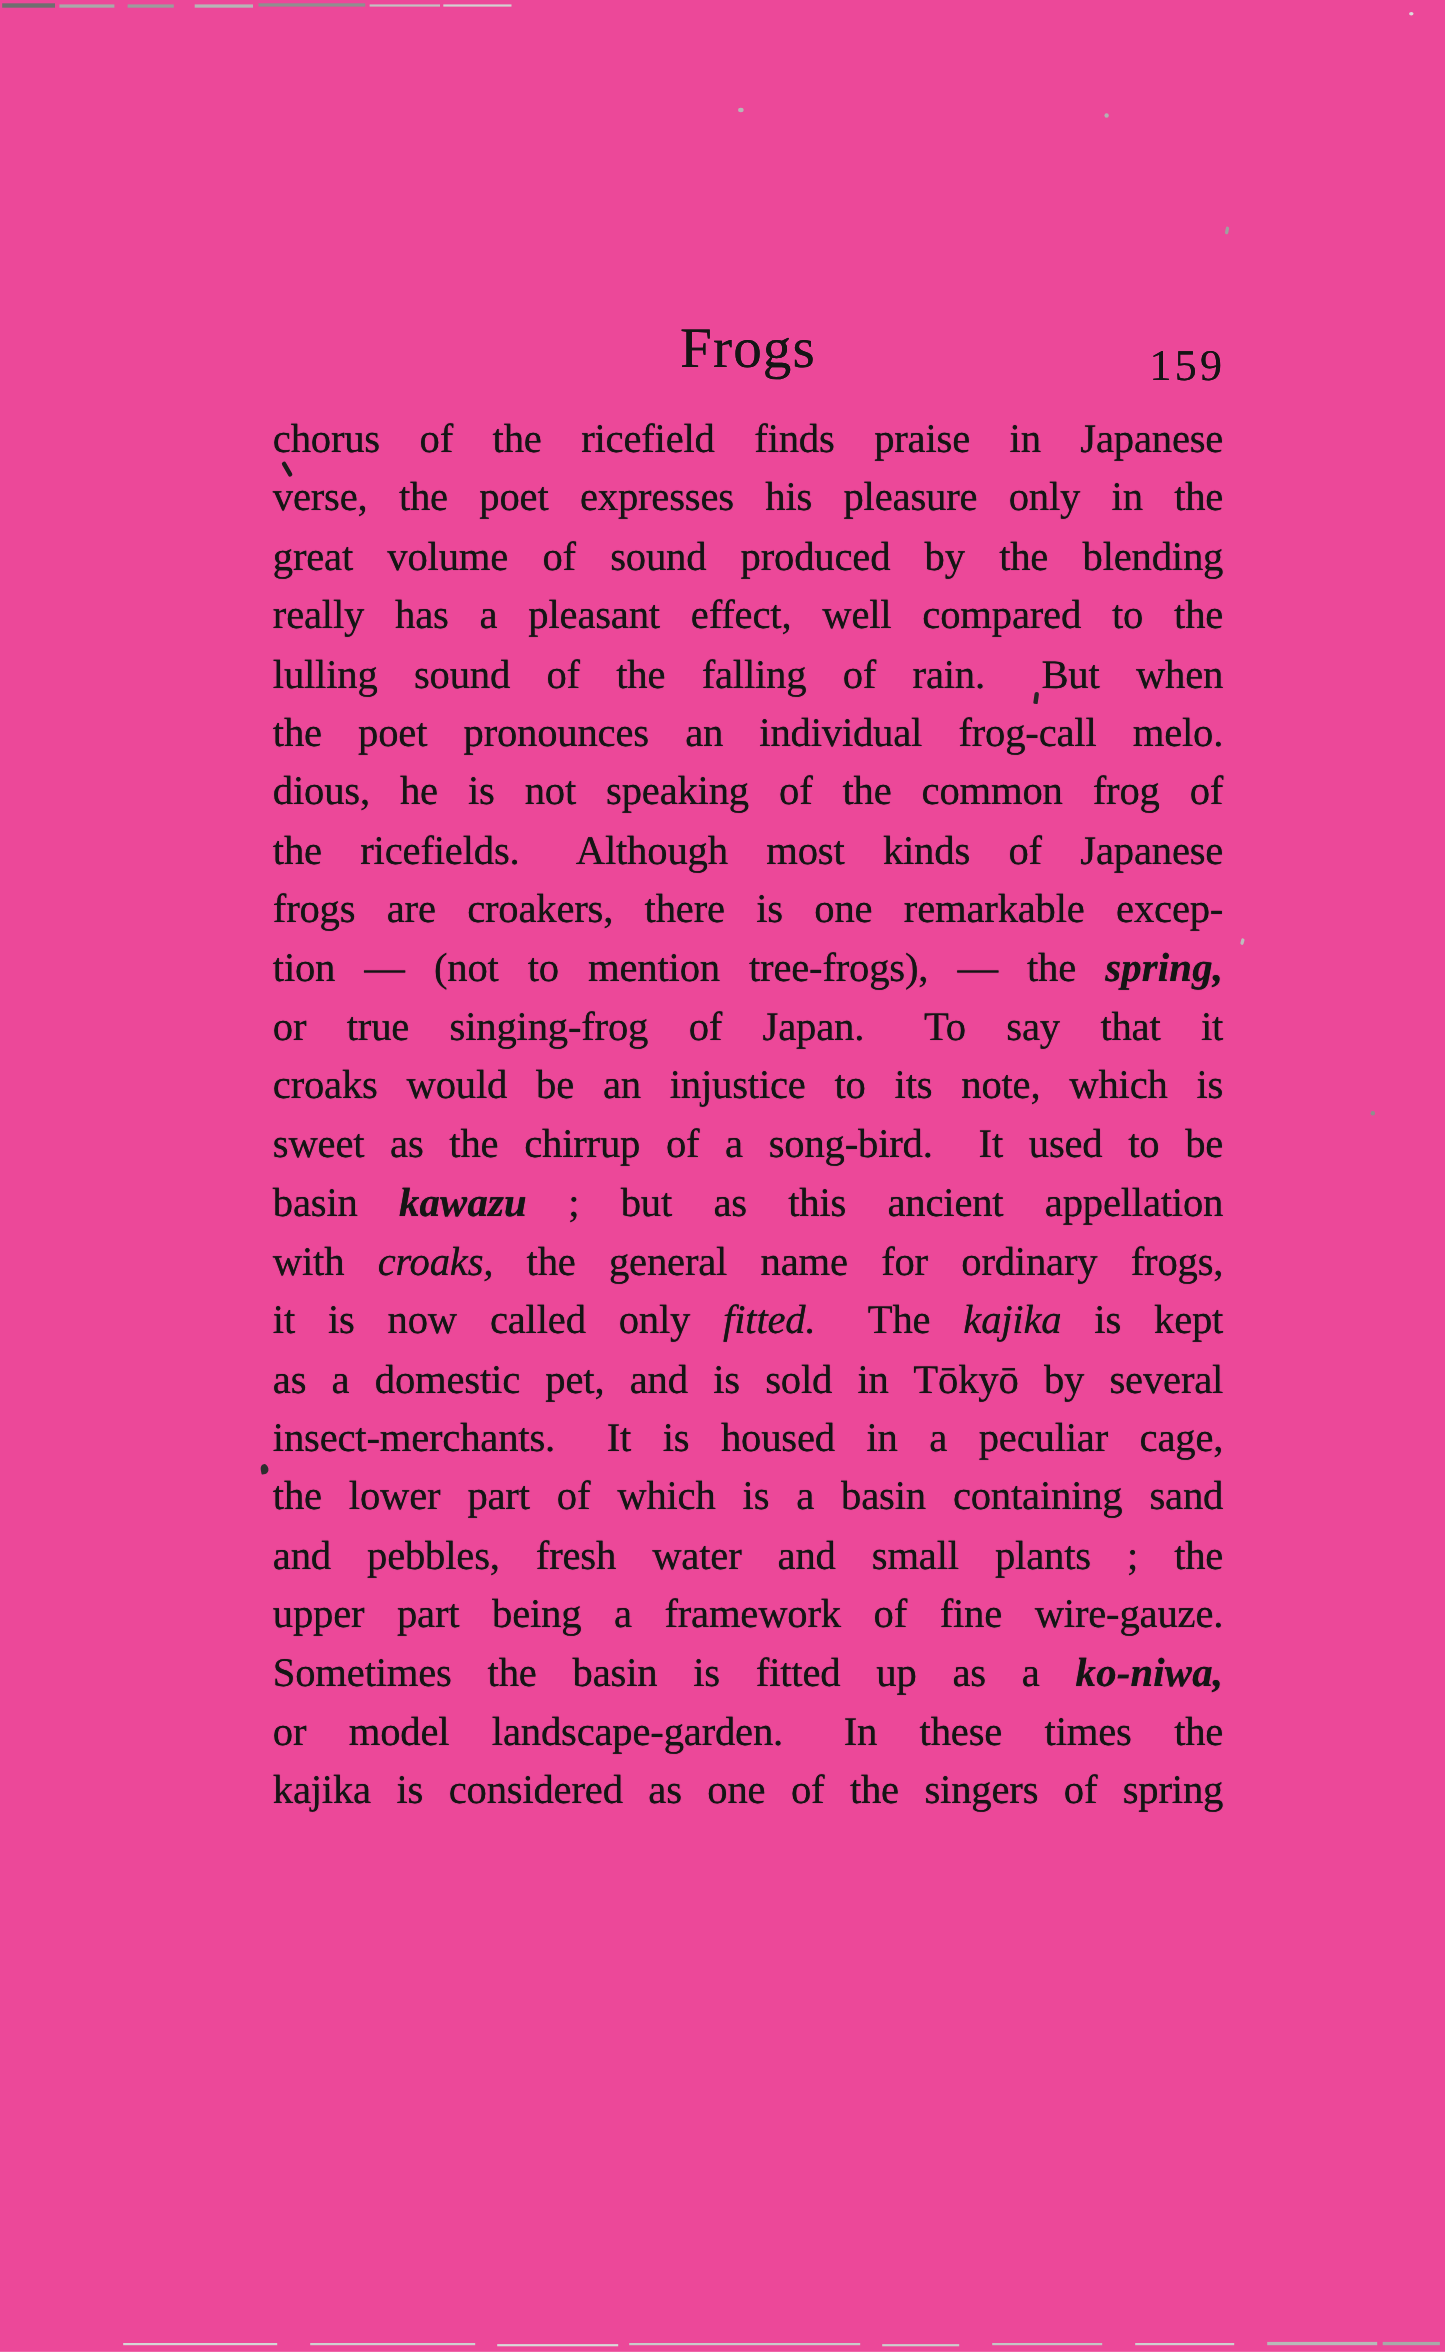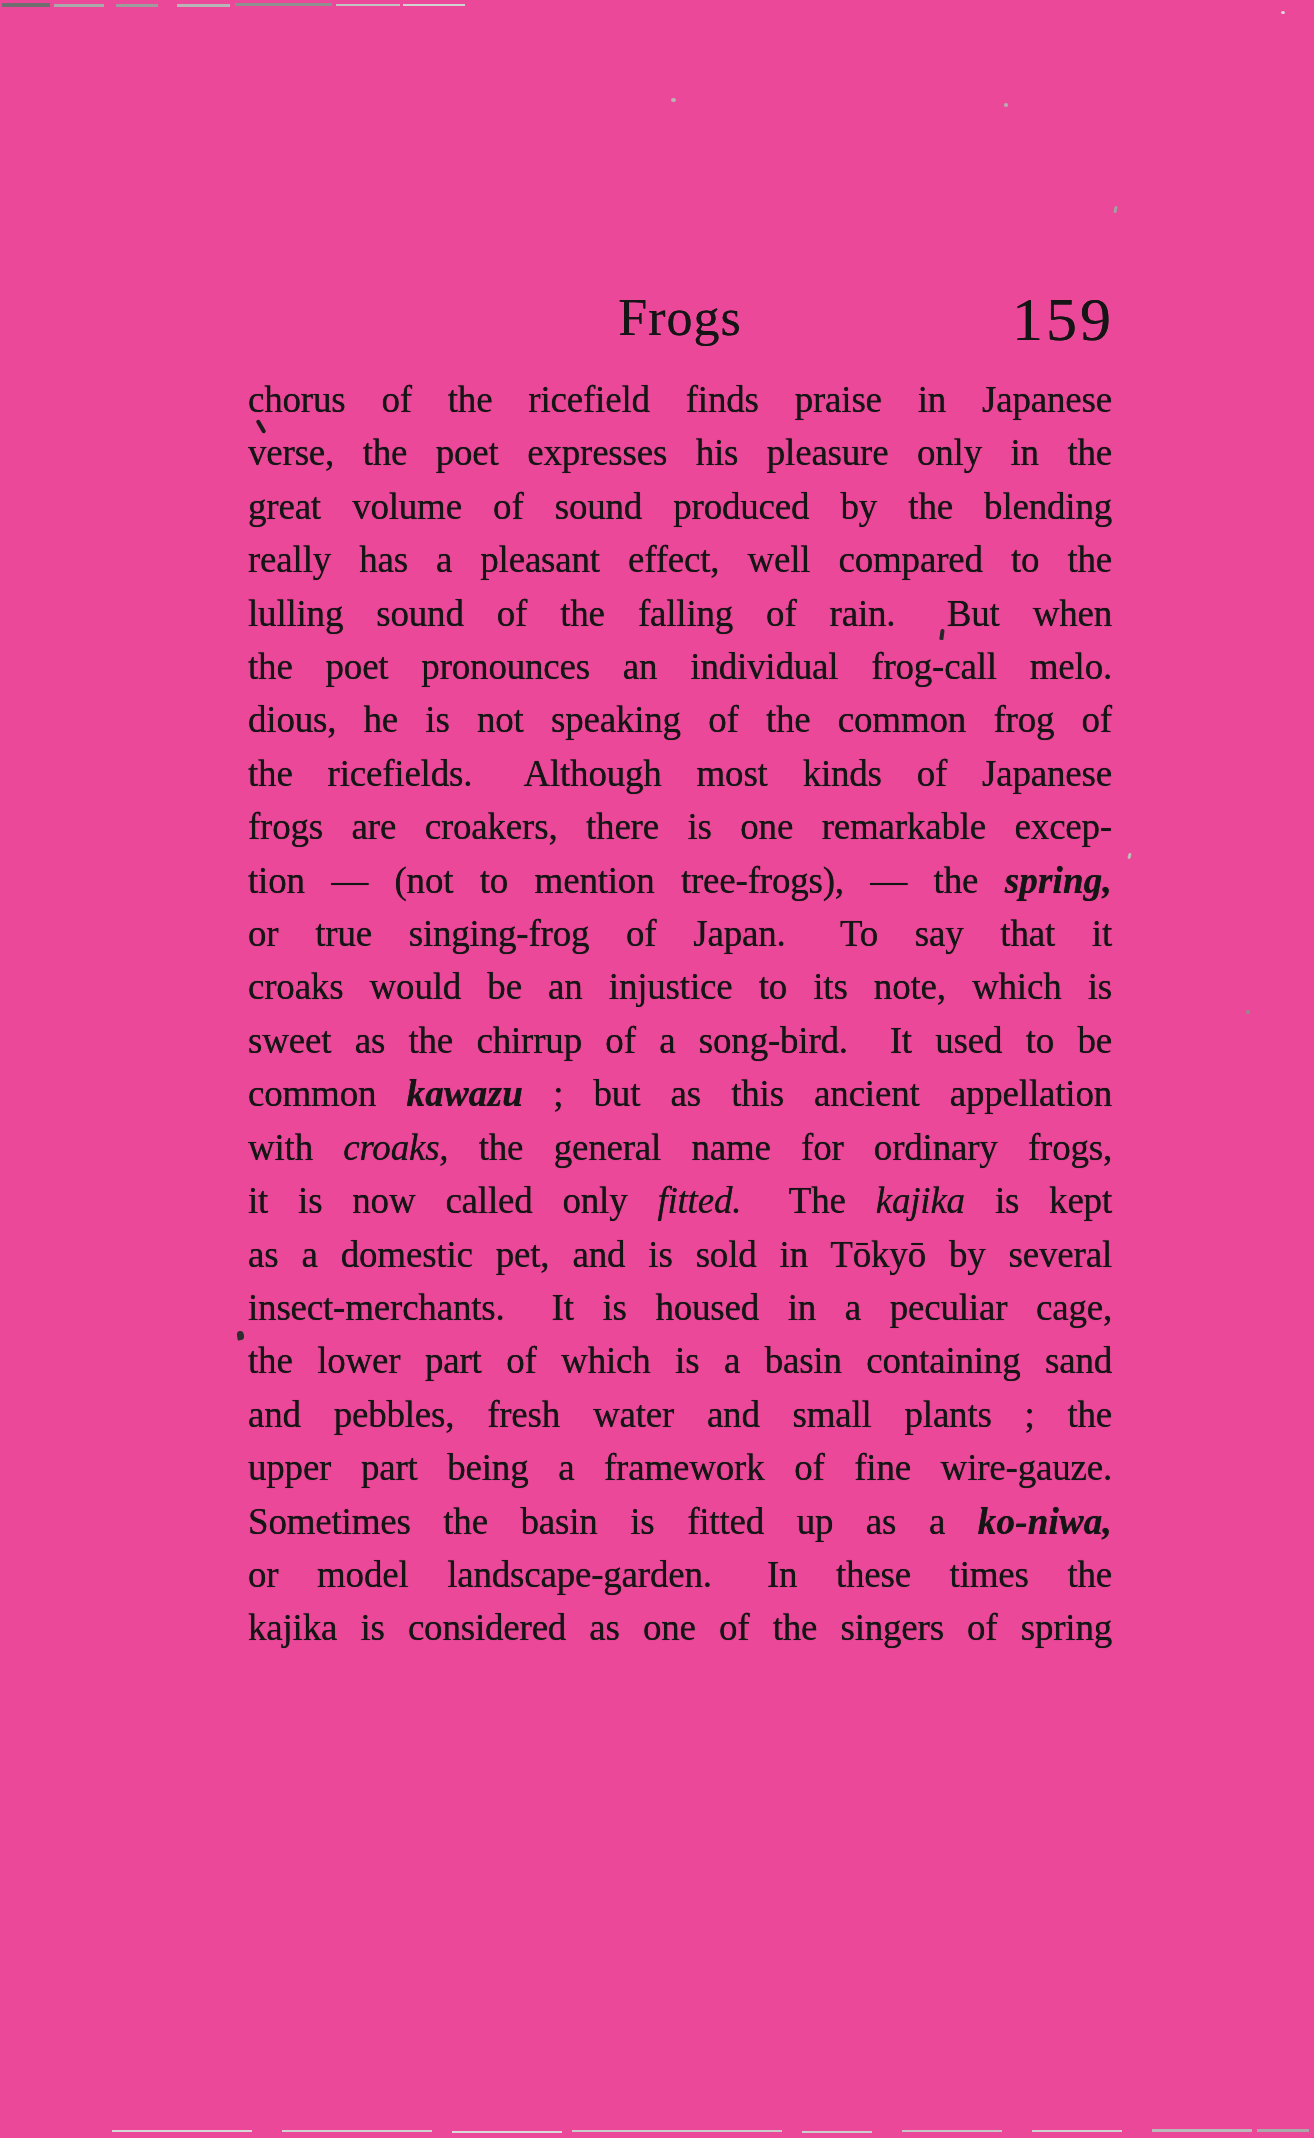--- a/index.html
+++ b/index.html
@@ -13,21 +13,21 @@
     background:#fdfdfc;color:#151515;
   }
   
   .header-row{position:absolute;left:250px;top:288px;width:860px;height:64px;}
   .title{
     position:absolute;left:0;right:0;top:0;text-align:center;
     font-size:52px;line-height:60px;letter-spacing:1px;
     text-shadow:0 0 0.6px #151515;
   }
   .pageno{
-    position:absolute;right:-4px;top:2px;font-size:62px;line-height:58px;
+    position:absolute;right:-4px;top:15px;font-size:40px;line-height:58px;
     letter-spacing:3px;text-shadow:0 0 0.6px #151515;
   }
   
   .text-block{
     position:absolute;left:248px;top:373px;width:864px;
     font-size:37px;line-height:53.4px;
   }
   .line{
     text-align:justify;
     text-align-last:justify;
@@ -58,21 +58,21 @@
       <div class="line"><span>really has a pleasant effect, well compared to the</span></div>
       <div class="line"><span>lulling sound of the falling of rain.  But when</span></div>
       <div class="line"><span>the poet pronounces an individual frog-call melo.</span></div>
       <div class="line"><span>dious, he is not speaking of the common frog of</span></div>
       <div class="line"><span>the ricefields.  Although most kinds of Japanese</span></div>
       <div class="line"><span>frogs are croakers, there is one remarkable excep-</span></div>
       <div class="line"><span>tion — (not to mention tree-frogs), — the </span><span class="bi">spring,</span></div>
       <div class="line"><span>or true singing-frog of Japan.  To say that it</span></div>
       <div class="line"><span>croaks would be an injustice to its note, which is</span></div>
       <div class="line"><span>sweet as the chirrup of a song-bird.  It used to be</span></div>
-      <div class="line"><span>common </span><span class="bi">kawazu</span><span> ; but as this ancient appellation</span></div>
+      <div class="line"><span>basin </span><span class="bi">kawazu</span><span> ; but as this ancient appellation</span></div>
       <div class="line"><span>with </span><span class="i">croaks,</span><span> the general name for ordinary frogs,</span></div>
       <div class="line"><span>it is now called only </span><span class="i">fitted.</span><span>  The </span><span class="i">kajika</span><span> is kept</span></div>
       <div class="line"><span>as a domestic pet, and is sold in Tōkyō by several</span></div>
       <div class="line"><span>insect-merchants.  It is housed in a peculiar cage,</span></div>
       <div class="line"><span>the lower part of which is a basin containing sand</span></div>
       <div class="line"><span>and pebbles, fresh water and small plants ; the</span></div>
       <div class="line"><span>upper part being a framework of fine wire-gauze.</span></div>
       <div class="line"><span>Sometimes the basin is fitted up as a </span><span class="bi">ko-niwa,</span></div>
       <div class="line"><span>or model landscape-garden.  In these times the</span></div>
       <div class="line"><span>kajika is considered as one of the singers of spring</span></div>

